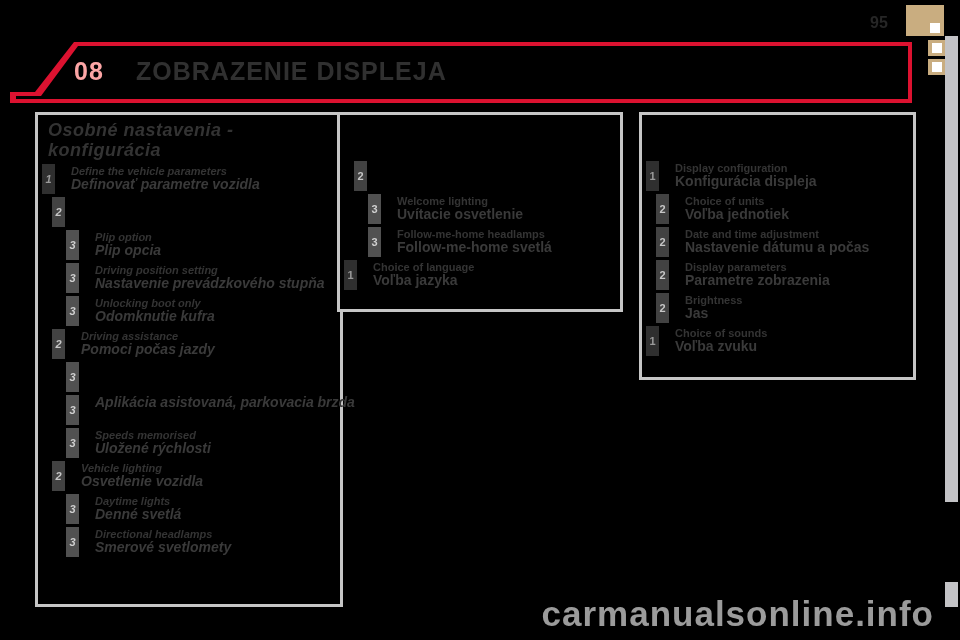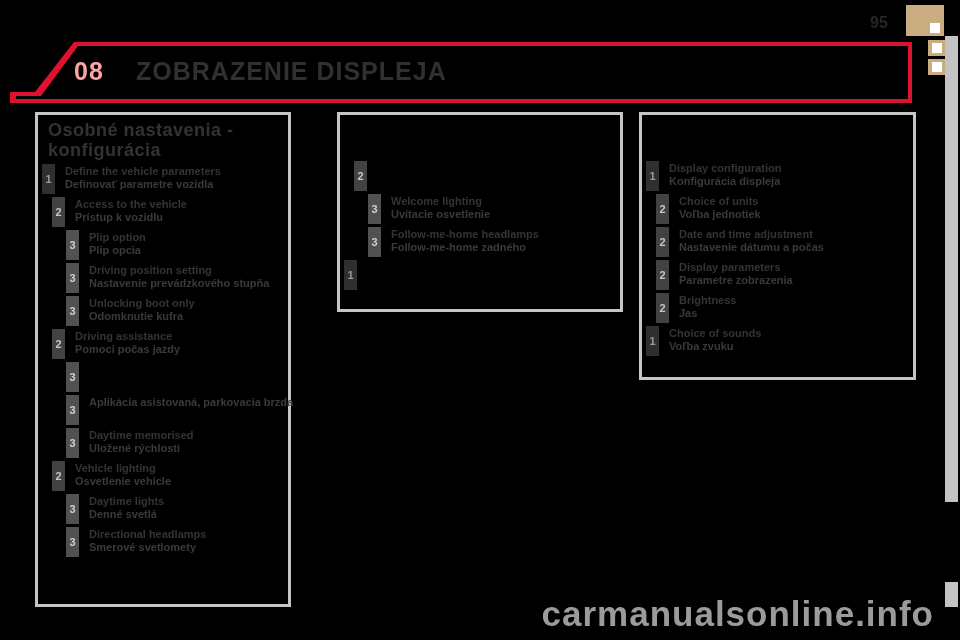--- a/index.html
+++ b/index.html
@@ -26,43 +26,43 @@
   .tan-sq{position:absolute;width:18px;height:16px;background:#c9ad80;}
   .tan-sq .wsq{position:absolute;left:4px;top:3px;width:10px;height:10px;background:#fff;}
   .tan-sq.s2{left:928px;top:40px;}
   .tan-sq.s3{left:928px;top:59px;}
   .edge-strip{position:absolute;left:945px;top:36px;width:13px;height:466px;background:#c3c3c6;}
   .edge-chip{position:absolute;left:945px;top:582px;width:13px;height:25px;background:#c3c3c6;}
   
   .panel{
     position:absolute;background:#000;border:3px solid #c6c6c6;box-sizing:border-box;
   }
-  .panel1{left:35px;top:112px;width:256px;height:495px;}
+  .panel1{left:35px;top:112px;width:308px;height:495px;font-style:italic;}
   .panel2{left:337px;top:112px;width:286px;height:200px;}
   .panel3{left:639px;top:112px;width:277px;height:268px;}
   .panel-title{
     padding:5px 0 0 10px;margin-bottom:4px;
     font-size:18px;line-height:20px;font-weight:bold;color:#333333;letter-spacing:0.5px;
   }
   .panel-body{padding-left:0;}
   .panel2 .panel-body,.panel3 .panel-body{padding-top:46px;}
   .item{display:flex;align-items:flex-start;height:30px;margin-bottom:3px;}
   .item.lv1{margin-left:4px;}
   .item.lv2{margin-left:14px;}
   .item.lv3{margin-left:28px;}
   .numbox{
     width:13px;height:30px;flex:0 0 13px;display:flex;align-items:center;justify-content:center;
     font-size:11px;font-weight:bold;
   }
   .numbox.n1{background:#2f2f2f;color:#9a9a9a;}
   .numbox.n2{background:#424242;color:#c7c7c7;}
   .numbox.n3{background:#515151;color:#d0d0d0;}
-  .itext{margin-left:10px;padding-top:1px;}
+  .itext{margin-left:16px;padding-top:1px;}
   .itext .en{font-size:11px;line-height:13px;font-weight:bold;color:#343434;white-space:nowrap;}
-  .itext .sk{font-size:11px;line-height:13px;font-weight:bold;color:#3a3a3a;white-space:nowrap;}
+  .itext .sk{font-size:14px;line-height:13px;font-weight:bold;color:#3a3a3a;white-space:nowrap;}
   
   .watermark{
     position:absolute;right:26px;bottom:6px;font-size:35px;font-weight:600;
     color:#9b9b9b;letter-spacing:1px;
   }
 </style>
 </head>
 <body>
 
 <svg class="hdr-svg" width="930" height="110">
@@ -94,24 +94,20 @@
   <div class="panel-body">
       <div class="item lv1">
         <div class="numbox n1">1</div>
         <div class="itext">
           <div class="en">Define the vehicle parameters</div>
           <div class="sk">Definovať parametre vozidla</div>
         </div>
       </div>
       <div class="item lv2">
         <div class="numbox n2">2</div>
-        <div class="itext">
-          <div class="en">Access to the vehicle</div>
-          <div class="sk">Prístup k vozidlu</div>
-        </div>
       </div>
       <div class="item lv3">
         <div class="numbox n3">3</div>
         <div class="itext">
           <div class="en">Plip option</div>
           <div class="sk">Plip opcia</div>
         </div>
       </div>
       <div class="item lv3">
         <div class="numbox n3">3</div>
@@ -139,29 +135,29 @@
       </div>
       <div class="item lv3">
         <div class="numbox n3">3</div>
         <div class="itext">
           <div class="sk">Aplikácia asistovaná, parkovacia brzda</div>
         </div>
       </div>
       <div class="item lv3">
         <div class="numbox n3">3</div>
         <div class="itext">
-          <div class="en">Daytime memorised</div>
+          <div class="en">Speeds memorised</div>
           <div class="sk">Uložené rýchlosti</div>
         </div>
       </div>
       <div class="item lv2">
         <div class="numbox n2">2</div>
         <div class="itext">
           <div class="en">Vehicle lighting</div>
-          <div class="sk">Osvetlenie vehicle</div>
+          <div class="sk">Osvetlenie vozidla</div>
         </div>
       </div>
       <div class="item lv3">
         <div class="numbox n3">3</div>
         <div class="itext">
           <div class="en">Daytime lights</div>
           <div class="sk">Denné svetlá</div>
         </div>
       </div>
       <div class="item lv3">
@@ -183,25 +179,29 @@
         <div class="numbox n3">3</div>
         <div class="itext">
           <div class="en">Welcome lighting</div>
           <div class="sk">Uvítacie osvetlenie</div>
         </div>
       </div>
       <div class="item lv3">
         <div class="numbox n3">3</div>
         <div class="itext">
           <div class="en">Follow-me-home headlamps</div>
-          <div class="sk">Follow-me-home zadného</div>
-        </div>
-      </div>
-      <div class="item lv1">
-        <div class="numbox n1">1</div>
+          <div class="sk">Follow-me-home svetlá</div>
+        </div>
+      </div>
+      <div class="item lv1">
+        <div class="numbox n1">1</div>
+        <div class="itext">
+          <div class="en">Choice of language</div>
+          <div class="sk">Voľba jazyka</div>
+        </div>
       </div>
     </div>
 </div>
 
 <div class="panel panel3">
   <div class="panel-body">
       <div class="item lv1">
         <div class="numbox n1">1</div>
         <div class="itext">
           <div class="en">Display configuration</div>

